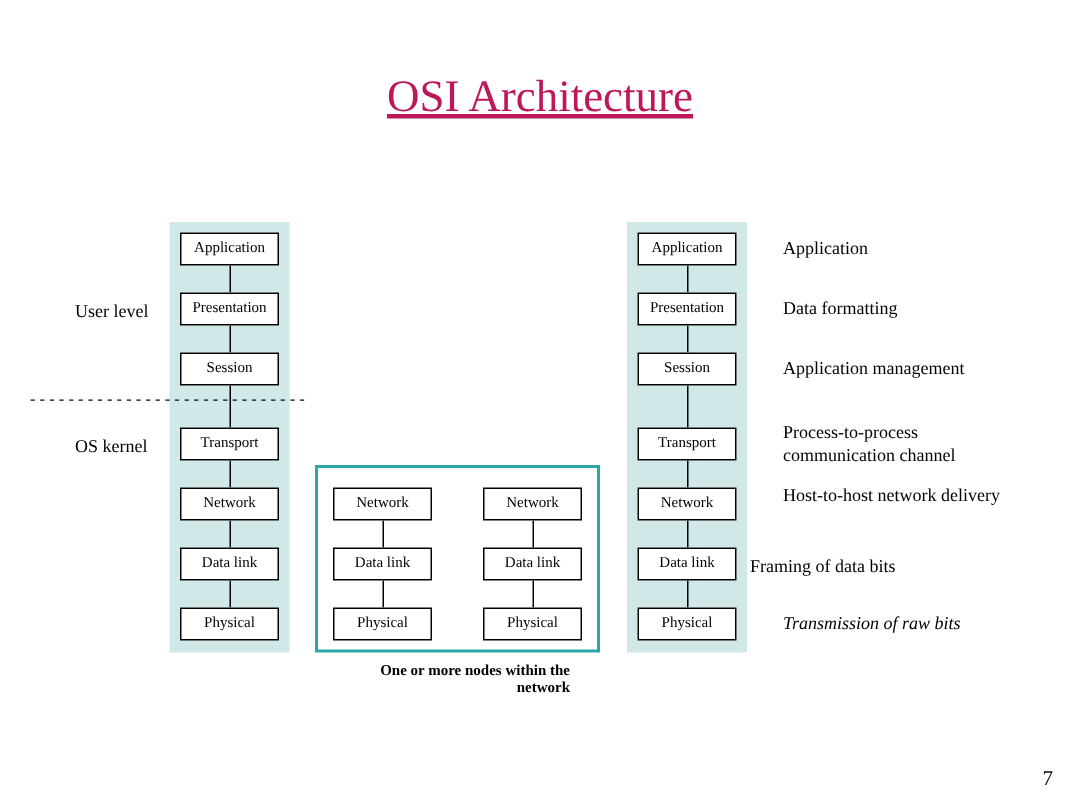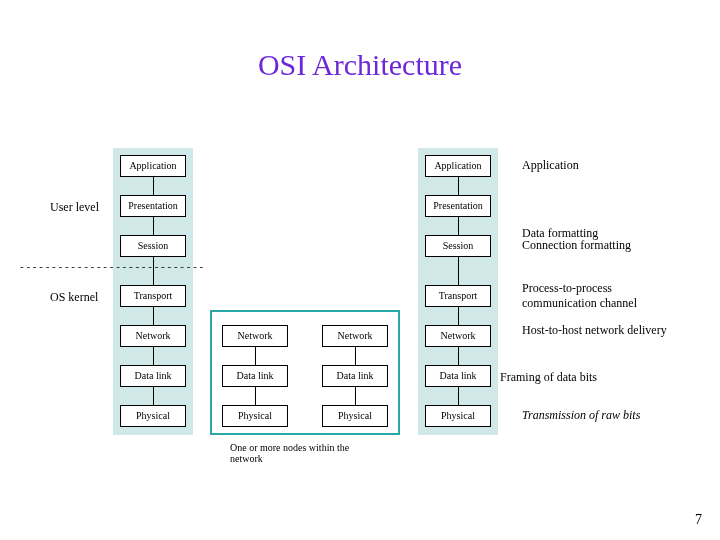--- a/index.html
+++ b/index.html
@@ -12,21 +12,22 @@
     position: relative;
     color: #000;
   }
   .title {
     position: absolute;
     top: 48px;
     left: 0;
     width: 720px;
     text-align: center;
     font-size: 30px;
-    color: #6d28d9;
+    color: #be185d;
+    text-decoration: underline;
   }
   .host-label {
     position: absolute;
     font-size: 11px;
     font-weight: bold;
     text-align: center;
     width: 70px;
     margin-top: 32px;
   }
   .stack-bg {
@@ -61,22 +62,23 @@
     overflow: hidden;
   }
   .desc {
     position: absolute;
     font-size: 12px;
     width: 160px;
   }
   .mid-caption {
     position: absolute;
     font-size: 10px;
-    text-align: left;
+    text-align: right;
     width: 150px;
+    font-weight: bold;
   }
   .mid-outline {
     position: absolute;
     border: 2px solid #2aa8a8;
   }
   .pagenum {
     position: absolute;
     bottom: 12px;
     right: 18px;
     font-size: 14px;
@@ -137,22 +139,22 @@
 
 <div class="layer-box" style="left:322px; top:325px;">Network</div>
 <div class="layer-box" style="left:322px; top:365px;">Data link</div>
 <div class="layer-box" style="left:322px; top:405px;">Physical</div>
 
 <div class="level-label" style="left:50px; top:200px;">User level</div>
 <div class="level-label" style="left:50px; top:290px;">OS kernel</div>
 <div class="divider" style="left:20px; top:260px; width:220px;">- - - - - - - - - - - - - - - - - - - - - - - - - - - - -</div>
 
 <div class="desc" style="left:522px; top:158px;">Application</div>
-<div class="desc" style="left:522px; top:198px;margin-top:28px;">Data formatting</div>
-<div class="desc" style="left:522px; top:238px;">Connection formatting</div>
+<div class="desc" style="left:522px; top:198px;">Data formatting</div>
+<div class="desc" style="left:522px; top:238px;">Application management</div>
 <div class="desc" style="left:522px; top:281px;">Process-to-process communication channel</div>
 <div class="desc" style="left:522px; top:323px;">Host-to-host network delivery</div>
 <div class="desc" style="left:500px; top:370px;">Framing of data bits</div>
 <div class="desc" style="left:522px; top:408px;font-style:italic;">Transmission of raw bits</div>
 
 <div class="mid-caption" style="left:230px; top:442px;">One or more nodes within the network</div>
 
 <div class="pagenum">7</div>
 
 </body></html>

